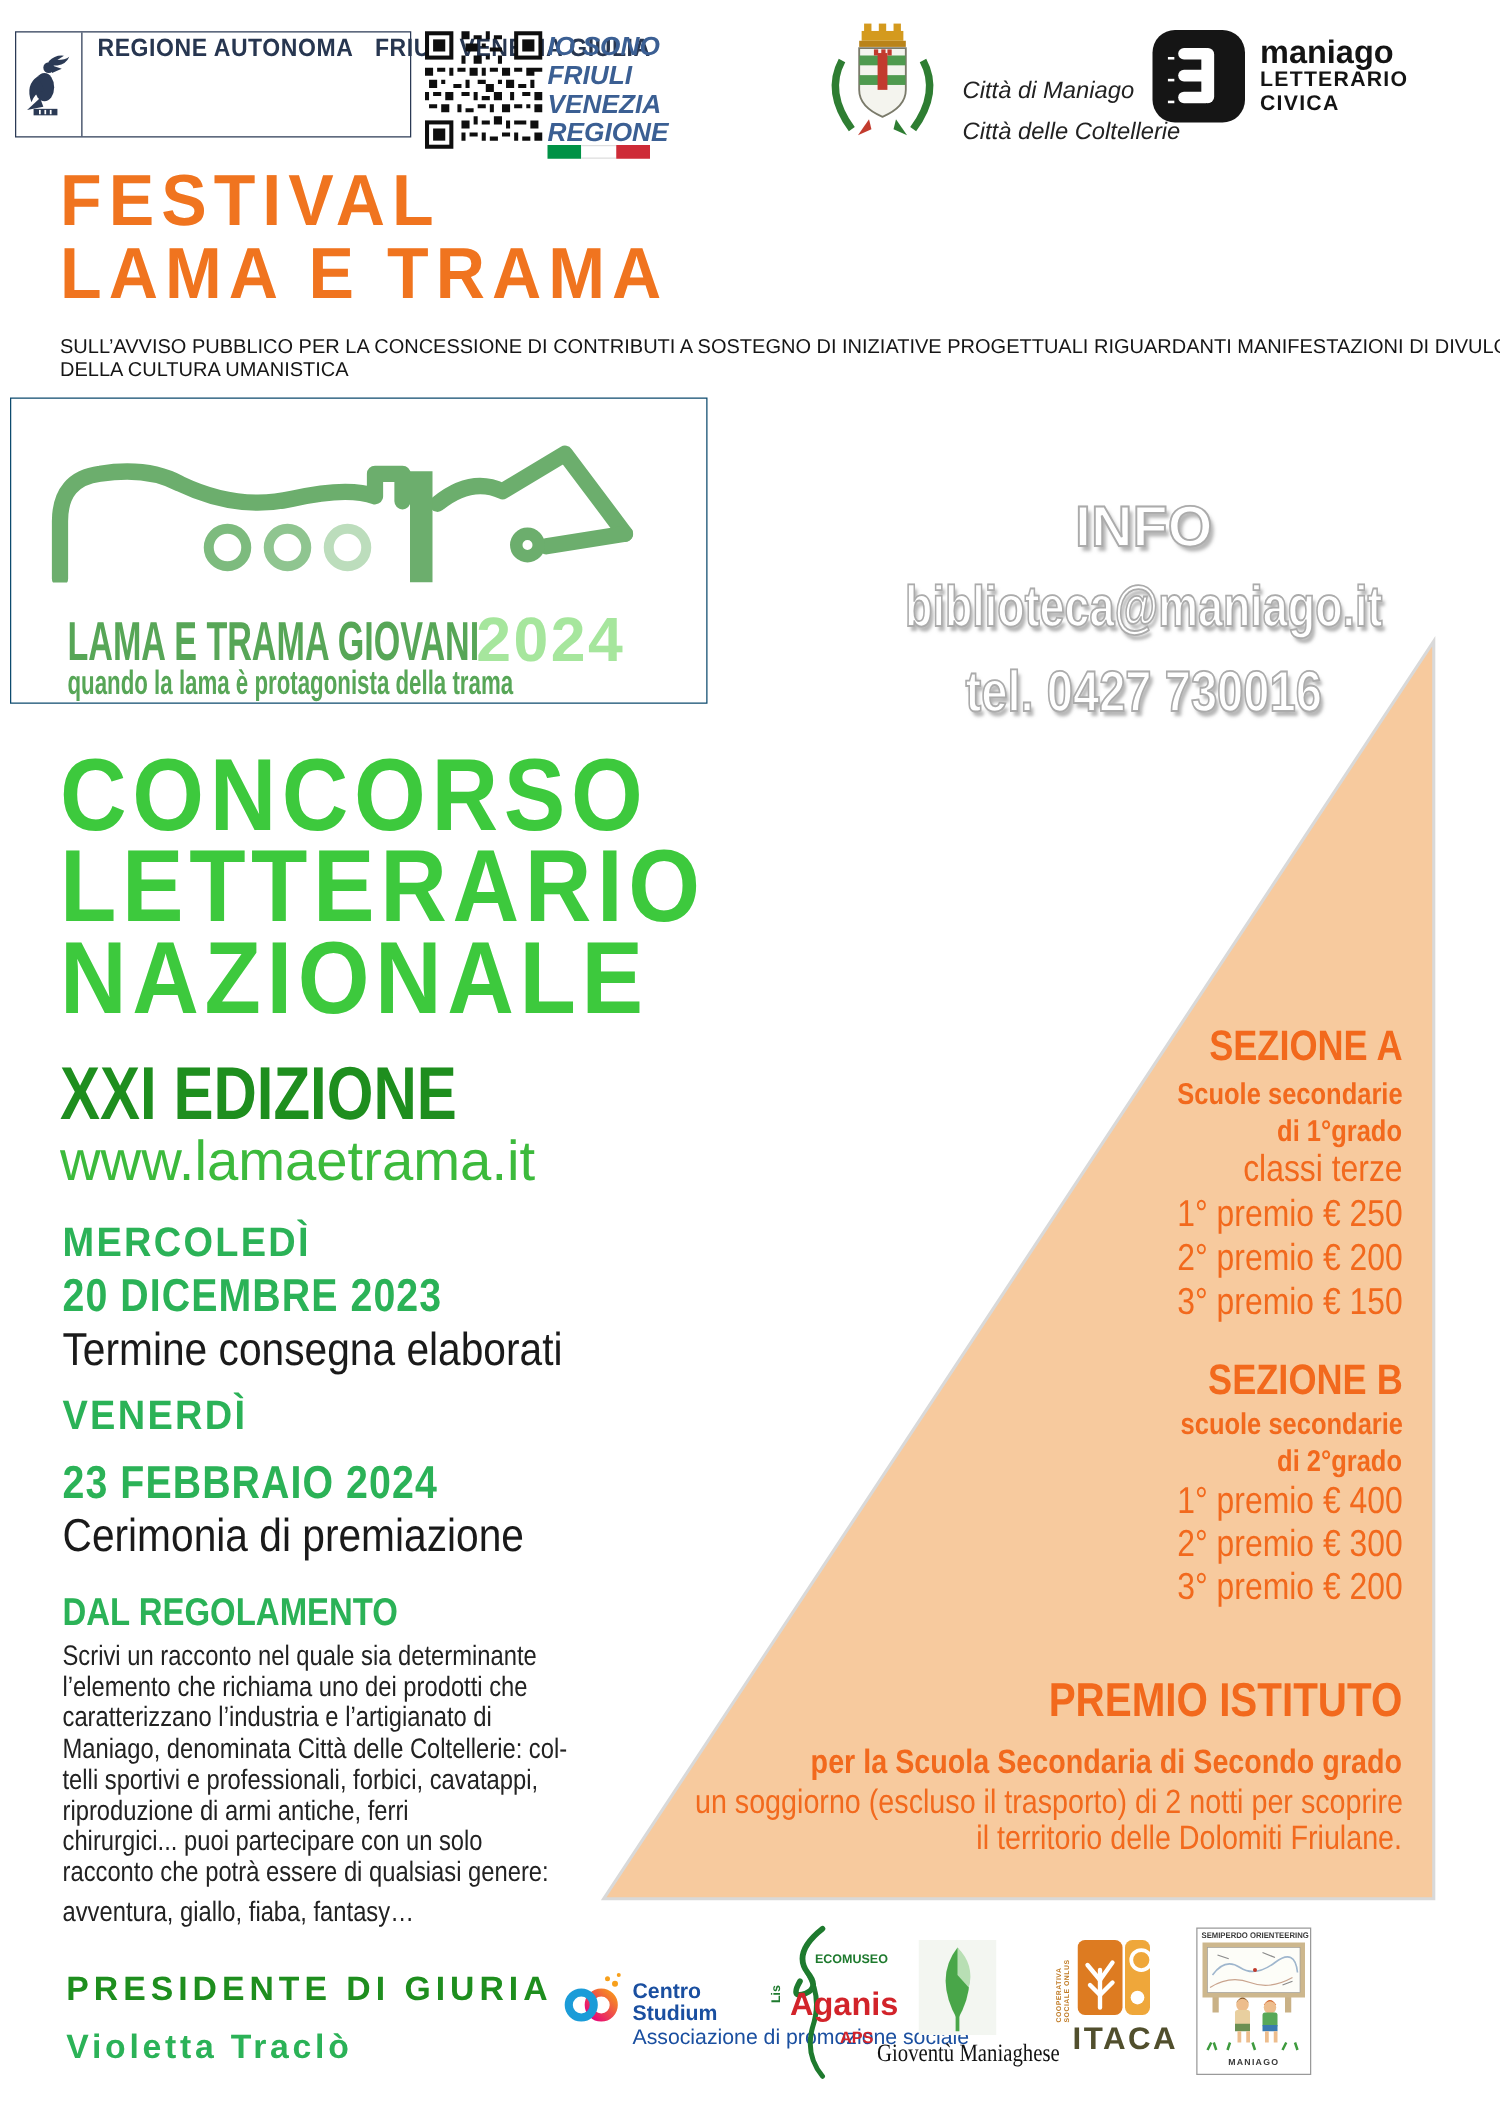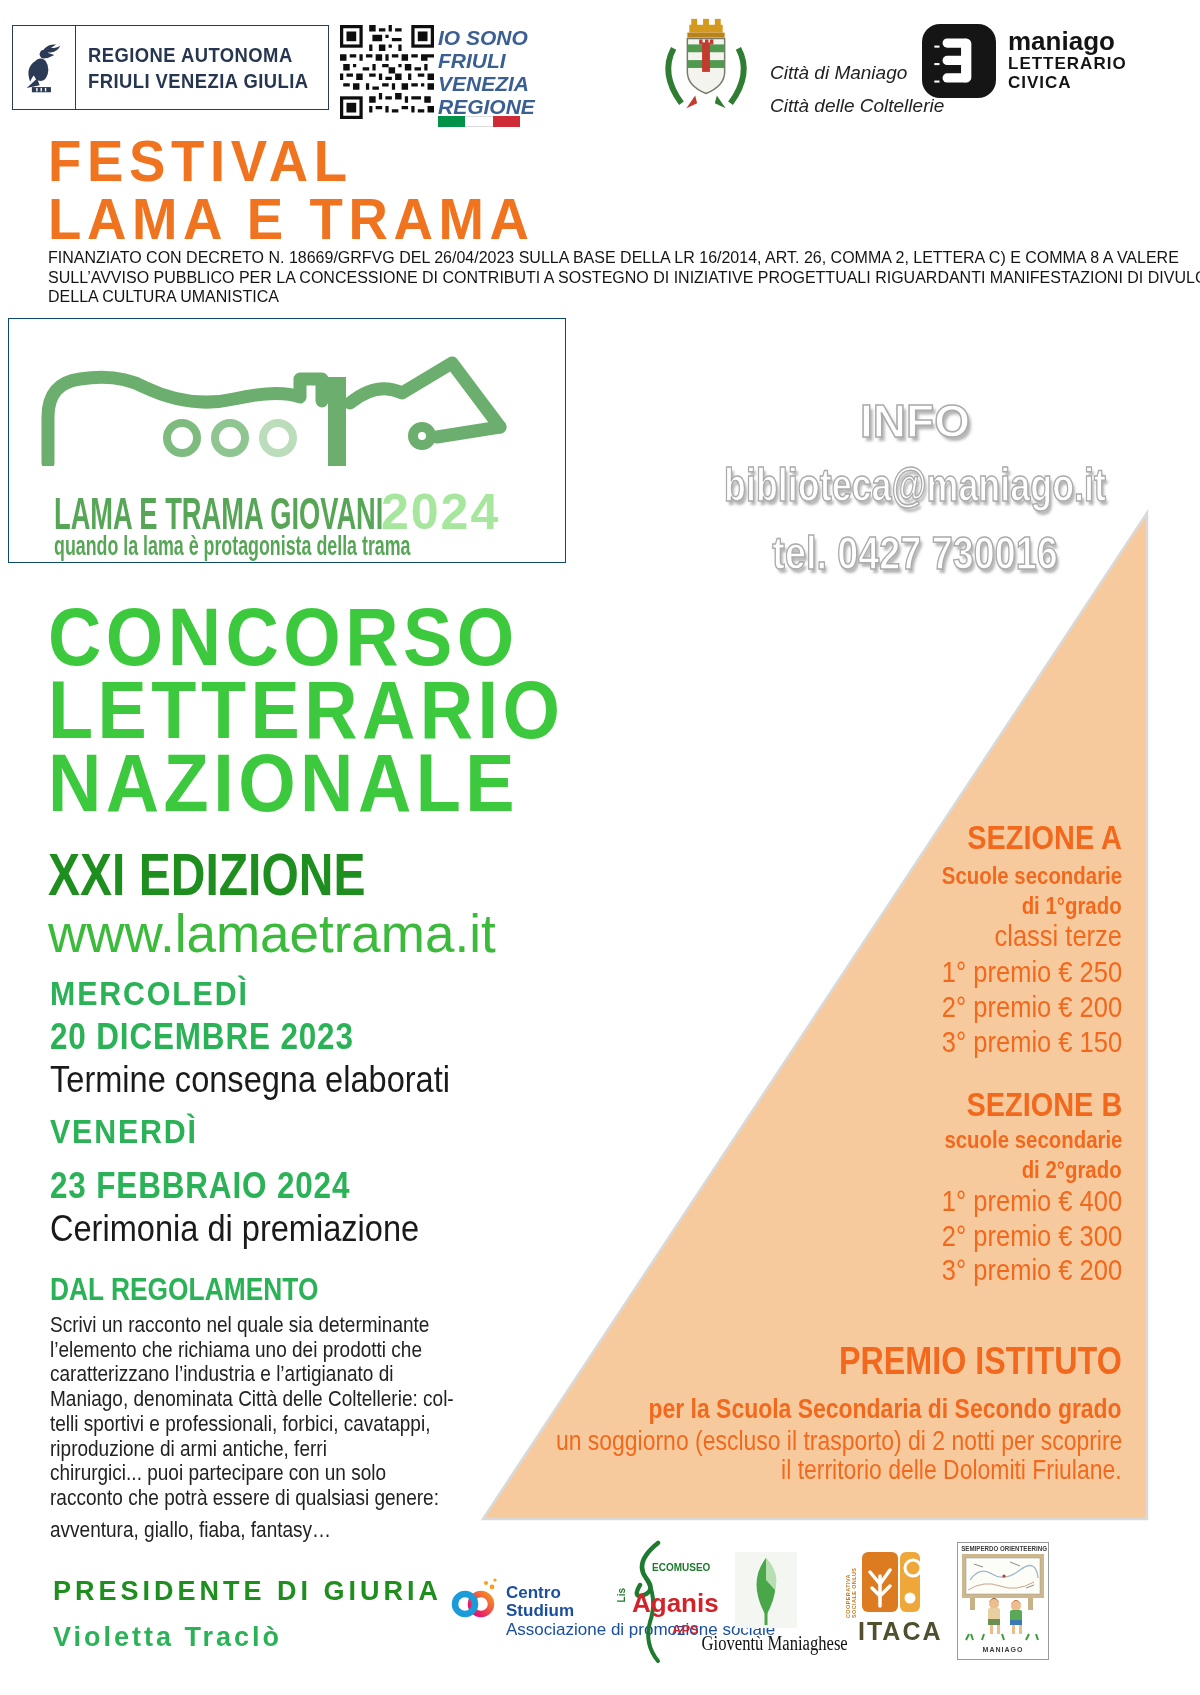--- a/index.html
+++ b/index.html
@@ -3,21 +3,21 @@
 <meta charset="utf-8">
 <style>
   html,body{margin:0;padding:0;background:#fff;}
   #poster{position:relative;width:1200px;height:1695px;background:#fff;overflow:hidden;
           font-family:"Liberation Sans",sans-serif;color:#1a1a1a;}
   .abs{position:absolute;}
 
   
   .fvg-box{left:12px;top:25px;width:315px;height:83px;border:1.5px solid #2b3a55;display:flex;background:#fff;}
   .fvg-eagle{width:64px;border-right:1px solid #2b3a55;display:flex;align-items:center;justify-content:center;}
-  .fvg-text{flex:1;display:flex;flex-direction:column;justify-content:center;padding-left:12px;}
+  .fvg-text{flex:1;display:flex;flex-direction:row;justify-content:center;padding-left:12px;}
   .fvg-text div{font-size:20px;font-weight:600;letter-spacing:.5px;color:#273650;line-height:26px;
                 transform:scaleX(.92);transform-origin:0 50%;white-space:nowrap;}
   .qr-caption div{font-size:21px;font-weight:bold;color:#3B5F93;line-height:23px;white-space:nowrap;font-style:italic;}
   .flag{display:flex;width:82px;height:11px;}
   .flag span{flex:1;}
   .arms-text div{font-size:19px;font-style:italic;font-weight:500;color:#222;white-space:nowrap;}
   .bib-glyph{left:922px;top:24px;width:74px;height:74px;border-radius:18px;background:#151515;}
   .bib-text{left:1008px;top:28px;}
   .bib-name{font-size:26px;font-weight:bold;color:#141414;line-height:26px;}
   .bib-sub{font-size:17px;font-weight:bold;color:#141414;letter-spacing:1px;line-height:19px;}
@@ -38,21 +38,21 @@
   
   .info-line{left:640px;width:550px;text-align:center;font-weight:800;color:#ffffff;white-space:nowrap;
              -webkit-text-stroke:1.5px #ababab;
              text-shadow:0 0 1px #a8a8a8, 3px 4px 3px rgba(120,120,120,.55);}
 
   
   .big-line{left:48px;font-size:82px;line-height:73px;font-weight:bold;letter-spacing:5px;color:#3DC93D;
             transform:scaleX(.9);transform-origin:0 0;white-space:nowrap;}
   .edition{left:48px;top:840px;font-size:60px;font-weight:bold;color:#1E8E1E;transform:scaleX(.8);
            transform-origin:0 0;white-space:nowrap;}
-  .website{left:48px;top:903px;font-size:53px;color:#3CBA3C;white-space:nowrap;}
+  .website{left:48px;top:903px;font-size:45px;color:#3CBA3C;white-space:nowrap;}
   .g-day{left:50px;font-size:33px;font-weight:bold;letter-spacing:2px;color:#2BB257;
          transform:scaleX(.92);transform-origin:0 0;white-space:nowrap;}
   .g-date{left:50px;font-size:37px;font-weight:bold;letter-spacing:1px;color:#2BB257;
           transform:scaleX(.85);transform-origin:0 0;white-space:nowrap;}
   .b-desc{left:50px;font-size:37px;color:#1a1a1a;transform:scaleX(.88);transform-origin:0 0;white-space:nowrap;}
   .reg-head{left:50px;top:1272px;font-size:31px;font-weight:bold;color:#2BB257;transform:scaleX(.85);
             transform-origin:0 0;white-space:nowrap;}
   .para{left:50px;top:1313px;width:500px;font-size:22.5px;line-height:24.7px;color:#222;
         transform:scaleX(.845);transform-origin:0 0;}
   .para .last{margin-top:7px;}
@@ -198,21 +198,20 @@
   </div>
   <div class="abs bib-text">
     <div class="bib-name">maniago</div>
     <div class="bib-sub">LETTERARIO</div>
     <div class="bib-sub">CIVICA</div>
   </div>
 
   <div class="abs fest-line" style="top:132px;">FESTIVAL</div>
   <div class="abs fest-line" style="top:190px;">LAMA E TRAMA</div>
 
-  <div class="abs fund-line" style="top:248px;">FINANZIATO CON DECRETO N. 18669/GRFVG DEL 26/04/2023 SULLA BASE DELLA LR 16/2014, ART. 26, COMMA 2, LETTERA C) E COMMA 8 A VALERE</div>
   <div class="abs fund-line" style="top:267.5px;">SULL’AVVISO PUBBLICO PER LA CONCESSIONE DI CONTRIBUTI A SOSTEGNO DI INIZIATIVE PROGETTUALI RIGUARDANTI MANIFESTAZIONI DI DIVULGAZIONE</div>
   <div class="abs fund-line" style="top:287px;">DELLA CULTURA UMANISTICA</div>
 
   <div class="abs logo-box">
     <div class="abs" style="left:18px;top:22px;">
       <svg width="510" height="125" viewBox="0 0 500 125">
         <g fill="none" stroke="#6CAE6D" stroke-width="13" stroke-linecap="round" stroke-linejoin="round">
           <path d="M16 122 L16 76 Q16 42 48 38 Q86 32 112 46 Q158 68 202 58 Q246 48 268 56 L268 38 L290 38 L290 60"></path>
           <path d="M318 62 Q345 40 370 52 L420 22 L468 86"></path>
           <path d="M468 86 L405 96"></path>

